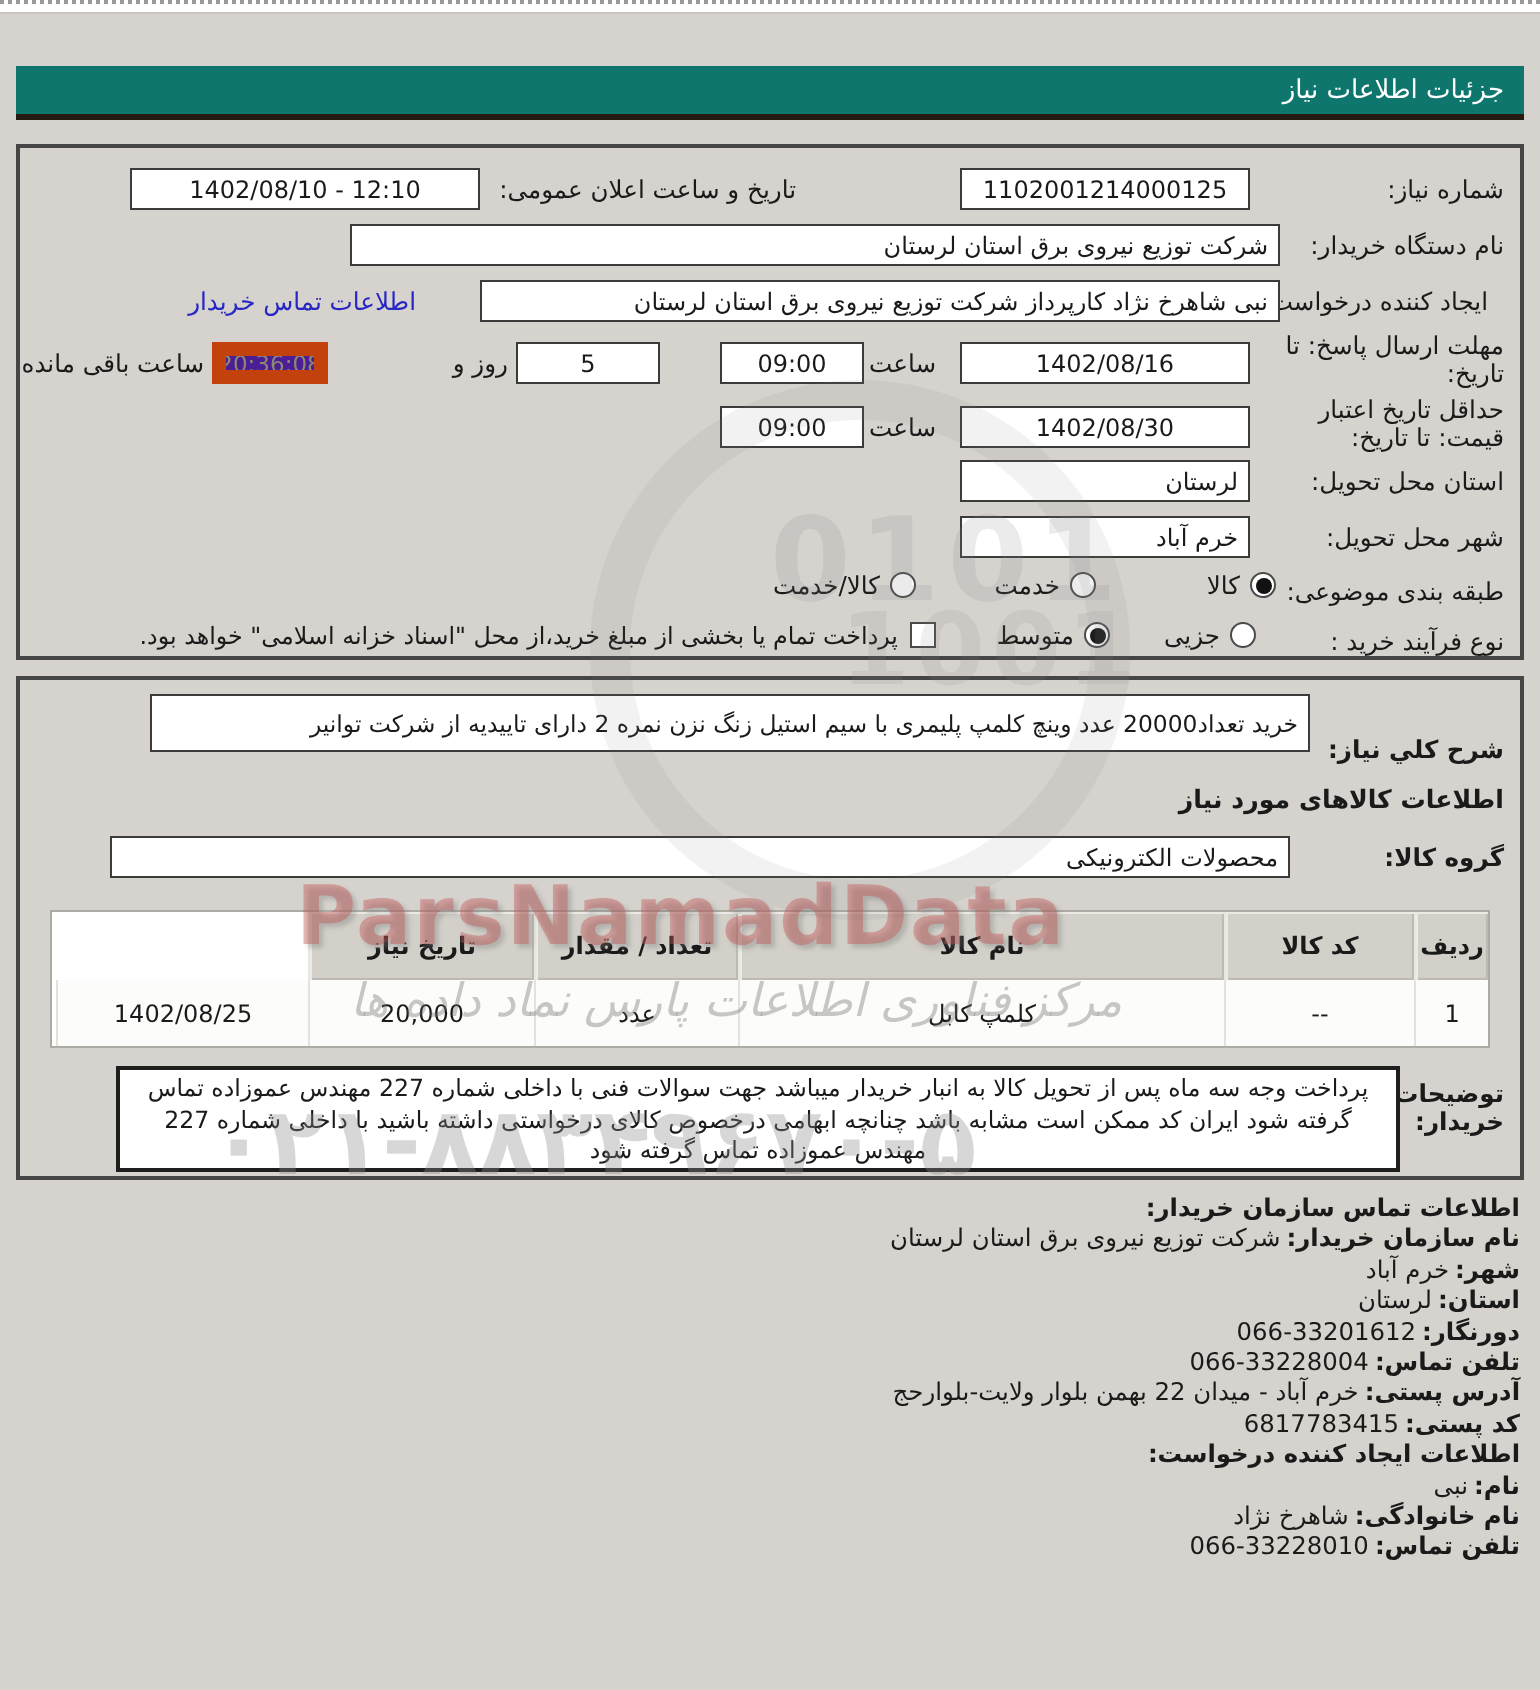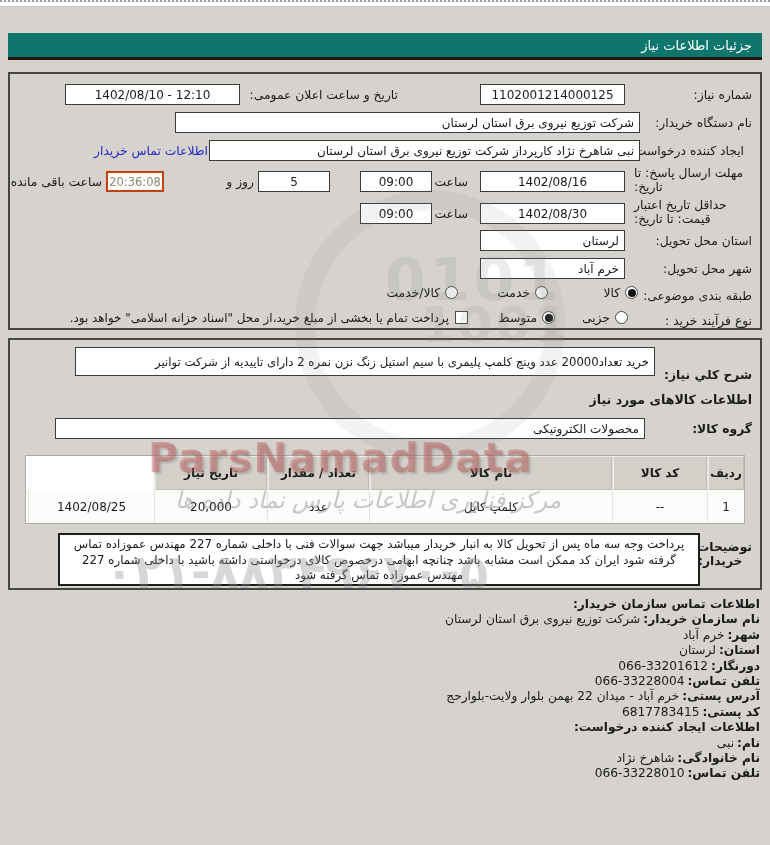--- a/index.html
+++ b/index.html
@@ -17,29 +17,29 @@
 
   .title-bar { position:absolute; top:33px; right:8px; width:754px; height:27px;
     background:#0f766e; border-bottom:3px solid #241a10;
     color:#ffffff; font-size:13px; line-height:25px; padding:0 10px; }
 
   .panel { position:absolute; right:8px; width:754px;
     border:2px solid #454545; background:#d6d3ce; }
   #panel-form  { top:72px;  height:258px; }
   #panel-items { top:338px; height:252px; }
 
-  .lbl { position:absolute; font-size:12.3px; white-space:nowrap; text-align:left; }
+  .lbl { position:absolute; font-size:12.3px; white-space:nowrap; text-align:right; }
   .lbl2 { line-height:14px; white-space:normal; width:118px; }
   .bold { font-weight:bold; }
 
   .box { position:absolute; background:#ffffff; border:1px solid #3b3b3b;
     height:21px; font-size:12px; display:flex; align-items:center; overflow:hidden; }
   .box.center { justify-content:center; direction:ltr; }
   .box.rtl-text { justify-content:flex-start; padding:0 5px; }
-  .box.countdown { background:#ffffff; border:2px solid #c2410c; color:#8a8a70;
+  .box.countdown { background:#4c1d95; border:7px solid #c2410c; color:#8a8a70;
     justify-content:center; direction:ltr; font-size:11.5px;margin-left:40px; }
 
   .link { position:absolute; color:#2727c4; font-size:12.3px; white-space:nowrap; cursor:pointer; }
 
   .opt { position:absolute; display:flex; align-items:flex-start; font-size:12.3px; white-space:nowrap; }
   .radio { width:13px; height:13px; border-radius:50%; background:#fff;
     border:1px solid #4a4a4a; margin-left:5px; position:relative; flex:0 0 auto; }
   .radio.selected::after { content:""; position:absolute; inset:1.5px;
     border-radius:50%; background:#111; }
   .checkbox { width:13px; height:13px; background:#fff; border:1px solid #4a4a4a;
@@ -92,21 +92,21 @@
 
   <span class="lbl" style="top:14px; right:8px;">شماره نیاز:</span>
   <div class="box center" style="top:10px; right:135px; width:145px;">1102001214000125</div>
   <span class="lbl" style="top:14px; right:362px;">تاریخ و ساعت اعلان عمومی:</span>
   <div class="box center" style="top:10px; right:520px; width:175px;">1402/08/10 - 12:10</div>
 
   <span class="lbl" style="top:42px; right:8px;">نام دستگاه خریدار:</span>
   <div class="box rtl-text" style="top:38px; right:120px; width:465px;">شرکت توزیع نیروی برق استان لرستان</div>
 
   <span class="lbl" style="top:70px; right:16px;">ایجاد کننده درخواست:</span>
-  <div class="box rtl-text" style="top:66px; right:120px; width:431px;">نبی شاهرخ نژاد کارپرداز شرکت توزیع نیروی برق استان لرستان</div>
+  <div class="box rtl-text" style="top:66px; right:120px; width:400px;">نبی شاهرخ نژاد کارپرداز شرکت توزیع نیروی برق استان لرستان</div>
   <span class="link" style="top:70px; right:552px;">اطلاعات تماس خریدار</span>
 
   <span class="lbl lbl2" style="top:92px; right:8px;">مهلت ارسال پاسخ: تا تاریخ:</span>
   <div class="box center" style="top:97px; right:135px; width:145px;">1402/08/16</div>
   <span class="lbl" style="top:101px; right:292px;">ساعت</span>
   <div class="box center" style="top:97px; right:328px; width:72px;">09:00</div>
   <div class="box center" style="top:97px; right:430px; width:72px;">5</div>
   <span class="lbl" style="top:101px; right:506px;">روز و</span>
   <div class="box countdown" style="top:97px; right:596px; width:58px;">20:36:08</div>
   <span class="lbl" style="top:101px; right:658px;">ساعت باقی مانده</span>

